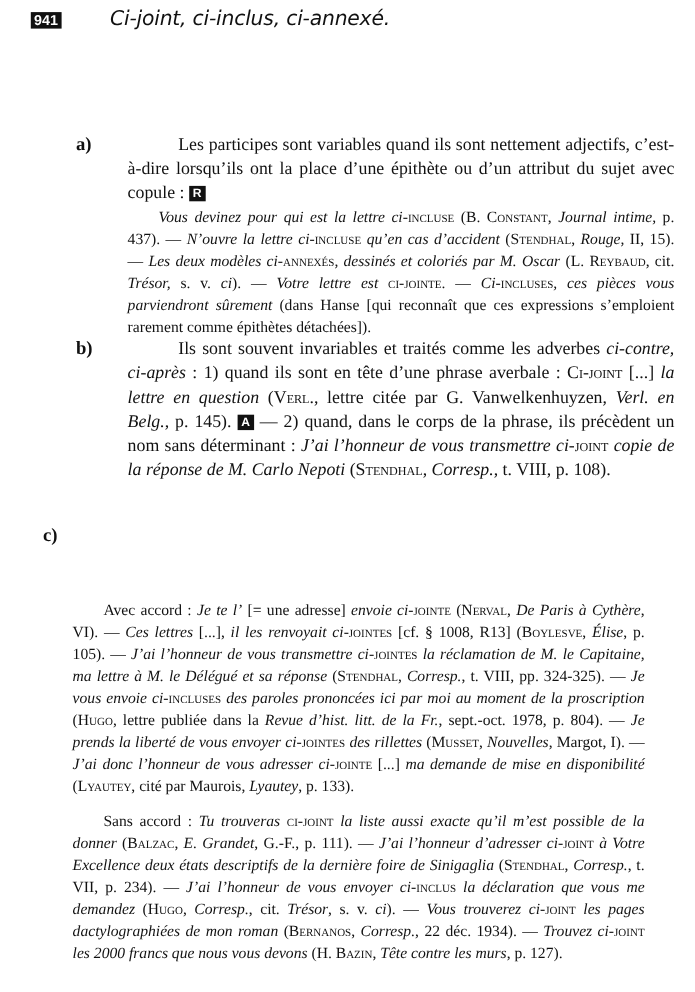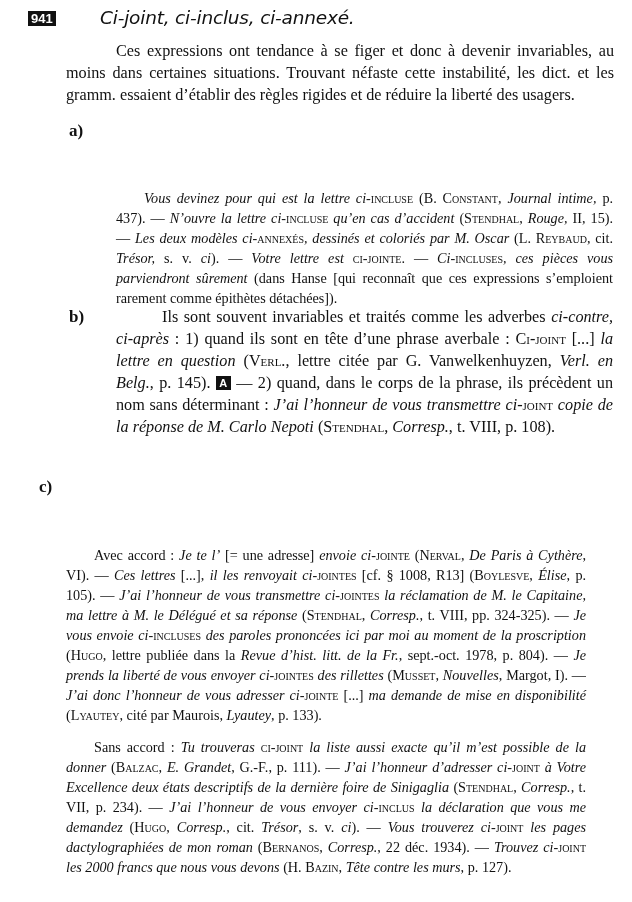--- a/index.html
+++ b/index.html
@@ -49,23 +49,23 @@
       vertical-align: 1px;
     }
   </style>
 </head>
 <body>
 
 <div class="page">
   <span class="section-num">941</span>
   <h1 class="title">Ci-joint, ci-inclus, ci-annexé.</h1>
 
-  <p class="block body-text intro">Ces expressions ont tendance à se figer et donc à devenir invariables, au moins dans certaines situations. Trouvant néfaste cette instabilité, les dict. et les gramm. essaient d’établir des règles rigides et de réduire la liberté des usagers.</p>
 
   <span class="marker marker-a">a)</span>
+  <p class="block body-text para-a"><span>Les participes sont variables quand ils sont nettement adjectifs, c’est-à-dire lorsqu’ils ont la place d’une épithète ou d’un attribut du sujet avec copule :</span> <span class="badge">R</span></p>
   <p class="block quote-text quote-a"><i>Vous devinez pour qui est la lettre ci-</i><span class="sc">incluse</span><span> (B. </span><span class="sc">Constant</span><span>, </span><i>Journal intime,</i><span> p. 437). — </span><i>N’ouvre la lettre ci-</i><span class="sc">incluse</span><i> qu’en cas d’accident</i><span> (</span><span class="sc">Stendhal</span><span>, </span><i>Rouge,</i><span> II, 15). — </span><i>Les deux modèles ci-</i><span class="sc">annexés</span><i>, dessinés et coloriés par M. Oscar</i><span> (L. </span><span class="sc">Reybaud</span><span>, cit. </span><i>Trésor,</i><span> s. v. </span><i>ci</i><span>). — </span><i>Votre lettre est </i><span class="sc">ci-jointe</span><span>. — </span><i>Ci-</i><span class="sc">incluses</span><i>, ces pièces vous parviendront sûrement</i><span> (dans Hanse [qui reconnaît que ces expressions s’emploient rarement comme épithètes détachées]).</span></p>
 
   <span class="marker marker-b">b)</span>
   <p class="block body-text para-b"><span><span>Ils sont souvent invariables et traités comme les adverbes </span><i>ci-contre, ci-après</i><span> : 1) quand ils sont en tête d’une phrase averbale : </span><span class="sc">Ci-joint</span><span> [...] </span><i>la lettre en question</i><span> (</span><span class="sc">Verl.</span><span>, lettre citée par G. Vanwelkenhuyzen, </span><i>Verl. en Belg.</i><span>, p. 145). </span></span><span class="badge">A</span><span><span> — 2) quand, dans le corps de la phrase, ils précèdent un nom sans déterminant : </span><i>J’ai l’honneur de vous transmettre ci-</i><span class="sc">joint</span><i> copie de la réponse de M. Carlo Nepoti</i><span> (</span><span class="sc">Stendhal</span><span>, </span><i>Corresp.</i><span>, t. VIII, p. 108).</span></span></p>
 
   <span class="marker marker-c">c)</span>
   <p class="block quote-text quote-c1"><span>Avec accord : </span><i>Je te l’</i><span> [= une adresse] </span><i>envoie ci-</i><span class="sc">jointe</span><span> (</span><span class="sc">Nerval</span><span>, </span><i>De Paris à Cythère</i><span>, VI). — </span><i>Ces lettres</i><span> [...], </span><i>il les renvoyait ci-</i><span class="sc">jointes</span><span> [cf. § 1008, R13] (</span><span class="sc">Boylesve</span><span>, </span><i>Élise</i><span>, p. 105). — </span><i>J’ai l’honneur de vous transmettre ci-</i><span class="sc">jointes</span><i> la réclamation de M. le Capitaine, ma lettre à M. le Délégué et sa réponse</i><span> (</span><span class="sc">Stendhal</span><span>, </span><i>Corresp.</i><span>, t. VIII, pp. 324-325). — </span><i>Je vous envoie ci-</i><span class="sc">incluses</span><i> des paroles prononcées ici par moi au moment de la proscription</i><span> (</span><span class="sc">Hugo</span><span>, lettre publiée dans la </span><i>Revue d’hist. litt. de la Fr.</i><span>, sept.-oct. 1978, p. 804). — </span><i>Je prends la liberté de vous envoyer ci-</i><span class="sc">jointes</span><i> des rillettes</i><span> (</span><span class="sc">Musset</span><span>, </span><i>Nouvelles</i><span>, Margot, I). — </span><i>J’ai donc l’honneur de vous adresser ci-</i><span class="sc">jointe</span><span> [...] </span><i>ma demande de mise en disponibilité</i><span> (</span><span class="sc">Lyautey</span><span>, cité par Maurois, </span><i>Lyautey</i><span>, p. 133).</span></p>
   <p class="block quote-text quote-c2"><span>Sans accord : </span><i>Tu trouveras </i><span class="sc">ci-joint</span><i> la liste aussi exacte qu’il m’est possible de la donner</i><span> (</span><span class="sc">Balzac</span><span>, </span><i>E. Grandet</i><span>, G.-F., p. 111). — </span><i>J’ai l’honneur d’adresser ci-</i><span class="sc">joint</span><i> à Votre Excellence deux états descriptifs de la dernière foire de Sinigaglia</i><span> (</span><span class="sc">Stendhal</span><span>, </span><i>Corresp.</i><span>, t. VII, p. 234). — </span><i>J’ai l’honneur de vous envoyer ci-</i><span class="sc">inclus</span><i> la déclaration que vous me demandez</i><span> (</span><span class="sc">Hugo</span><span>, </span><i>Corresp.</i><span>, cit. </span><i>Trésor</i><span>, s. v. </span><i>ci</i><span>). — </span><i>Vous trouverez ci-</i><span class="sc">joint</span><i> les pages dactylographiées de mon roman</i><span> (</span><span class="sc">Bernanos</span><span>, </span><i>Corresp.</i><span>, 22 déc. 1934). — </span><i>Trouvez ci-</i><span class="sc">joint</span><i> les 2000 francs que nous vous devons</i><span> (H. </span><span class="sc">Bazin</span><span>, </span><i>Tête contre les murs</i><span>, p. 127).</span></p>
 </div>
 

